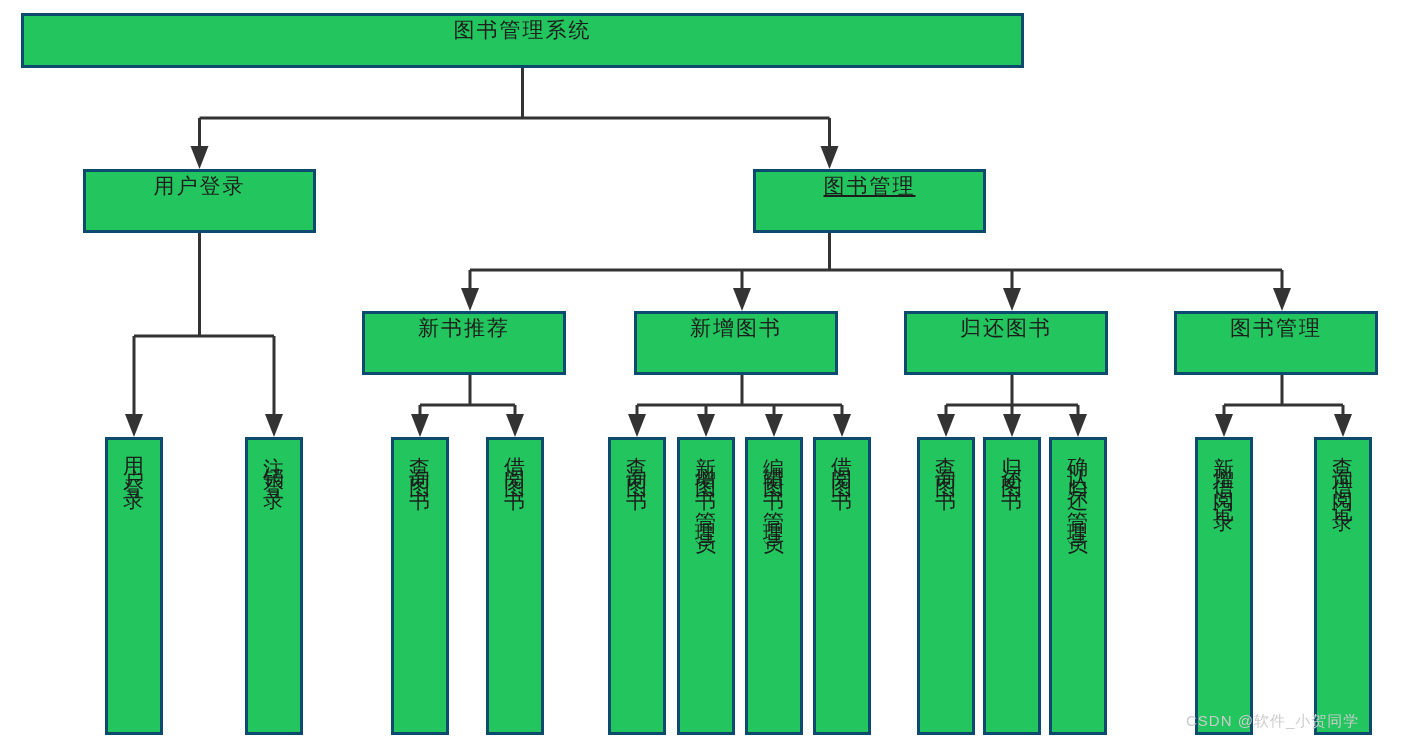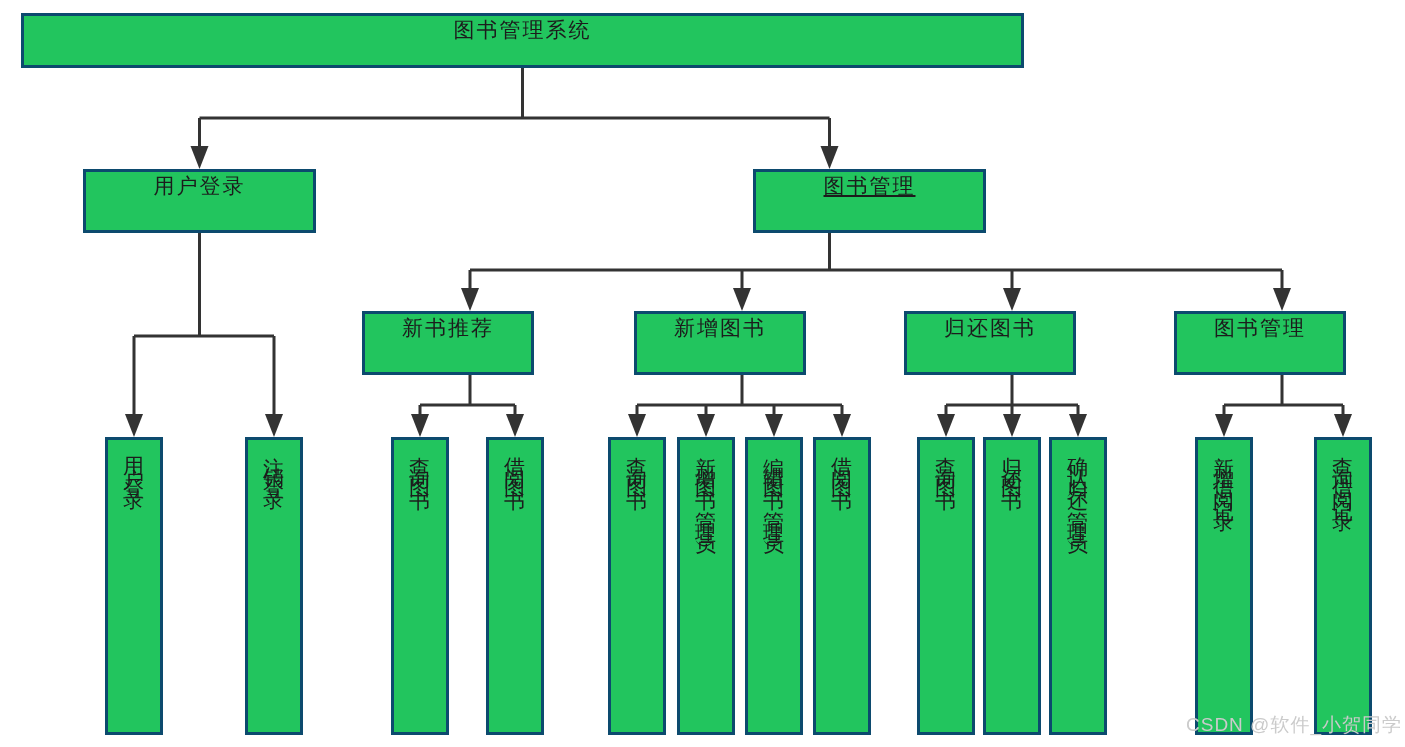--- a/index.html
+++ b/index.html
@@ -28,21 +28,21 @@
   }
   .h-label {
     font-size: 21px;
     letter-spacing: 2px;
     white-space: nowrap;
   }
   .root-box   { left: 21px;  top: 13px;  width: 1003px; height: 55px; }
   .l2-box     { top: 169px;  width: 233px; height: 64px; }
   .l2-a { left: 83px; }
   .l2-b { left: 753px; text-decoration: underline; }
-  .l3-box     { top: 311px;  width: 172px; height: 64px; }
+  .l3-box     { top: 311px;  width: 204px; height: 64px; }
   .l3-a { left: 362px; }
   .l3-b { left: 634px; }
   .l3-c { left: 904px; }
   .l3-d { left: 1174px; }
   .leaf-box   { top: 437px;  width: 58px; height: 298px; }
   .leaf-box .v-label {
     writing-mode: vertical-rl;
     text-orientation: mixed;
     font-size: 21px;
     line-height: 1;
@@ -59,21 +59,21 @@
   .lf-8  { left: 813px; }
   .lf-9  { left: 917px; }
   .lf-10 { left: 983px; }
   .lf-11 { left: 1049px; }
   .lf-12 { left: 1195px; }
   .lf-13 { left: 1314px; }
   .watermark {
     position: absolute;
     left: 1186px;
     top: 712px;
-    font-size: 19px;
+    font-size: 15px;
     color: #cbcbcb;
     letter-spacing: 1px;
     white-space: nowrap;
   }
 </style>
 </head>
 <body>
 
 <div class="canvas">
 

